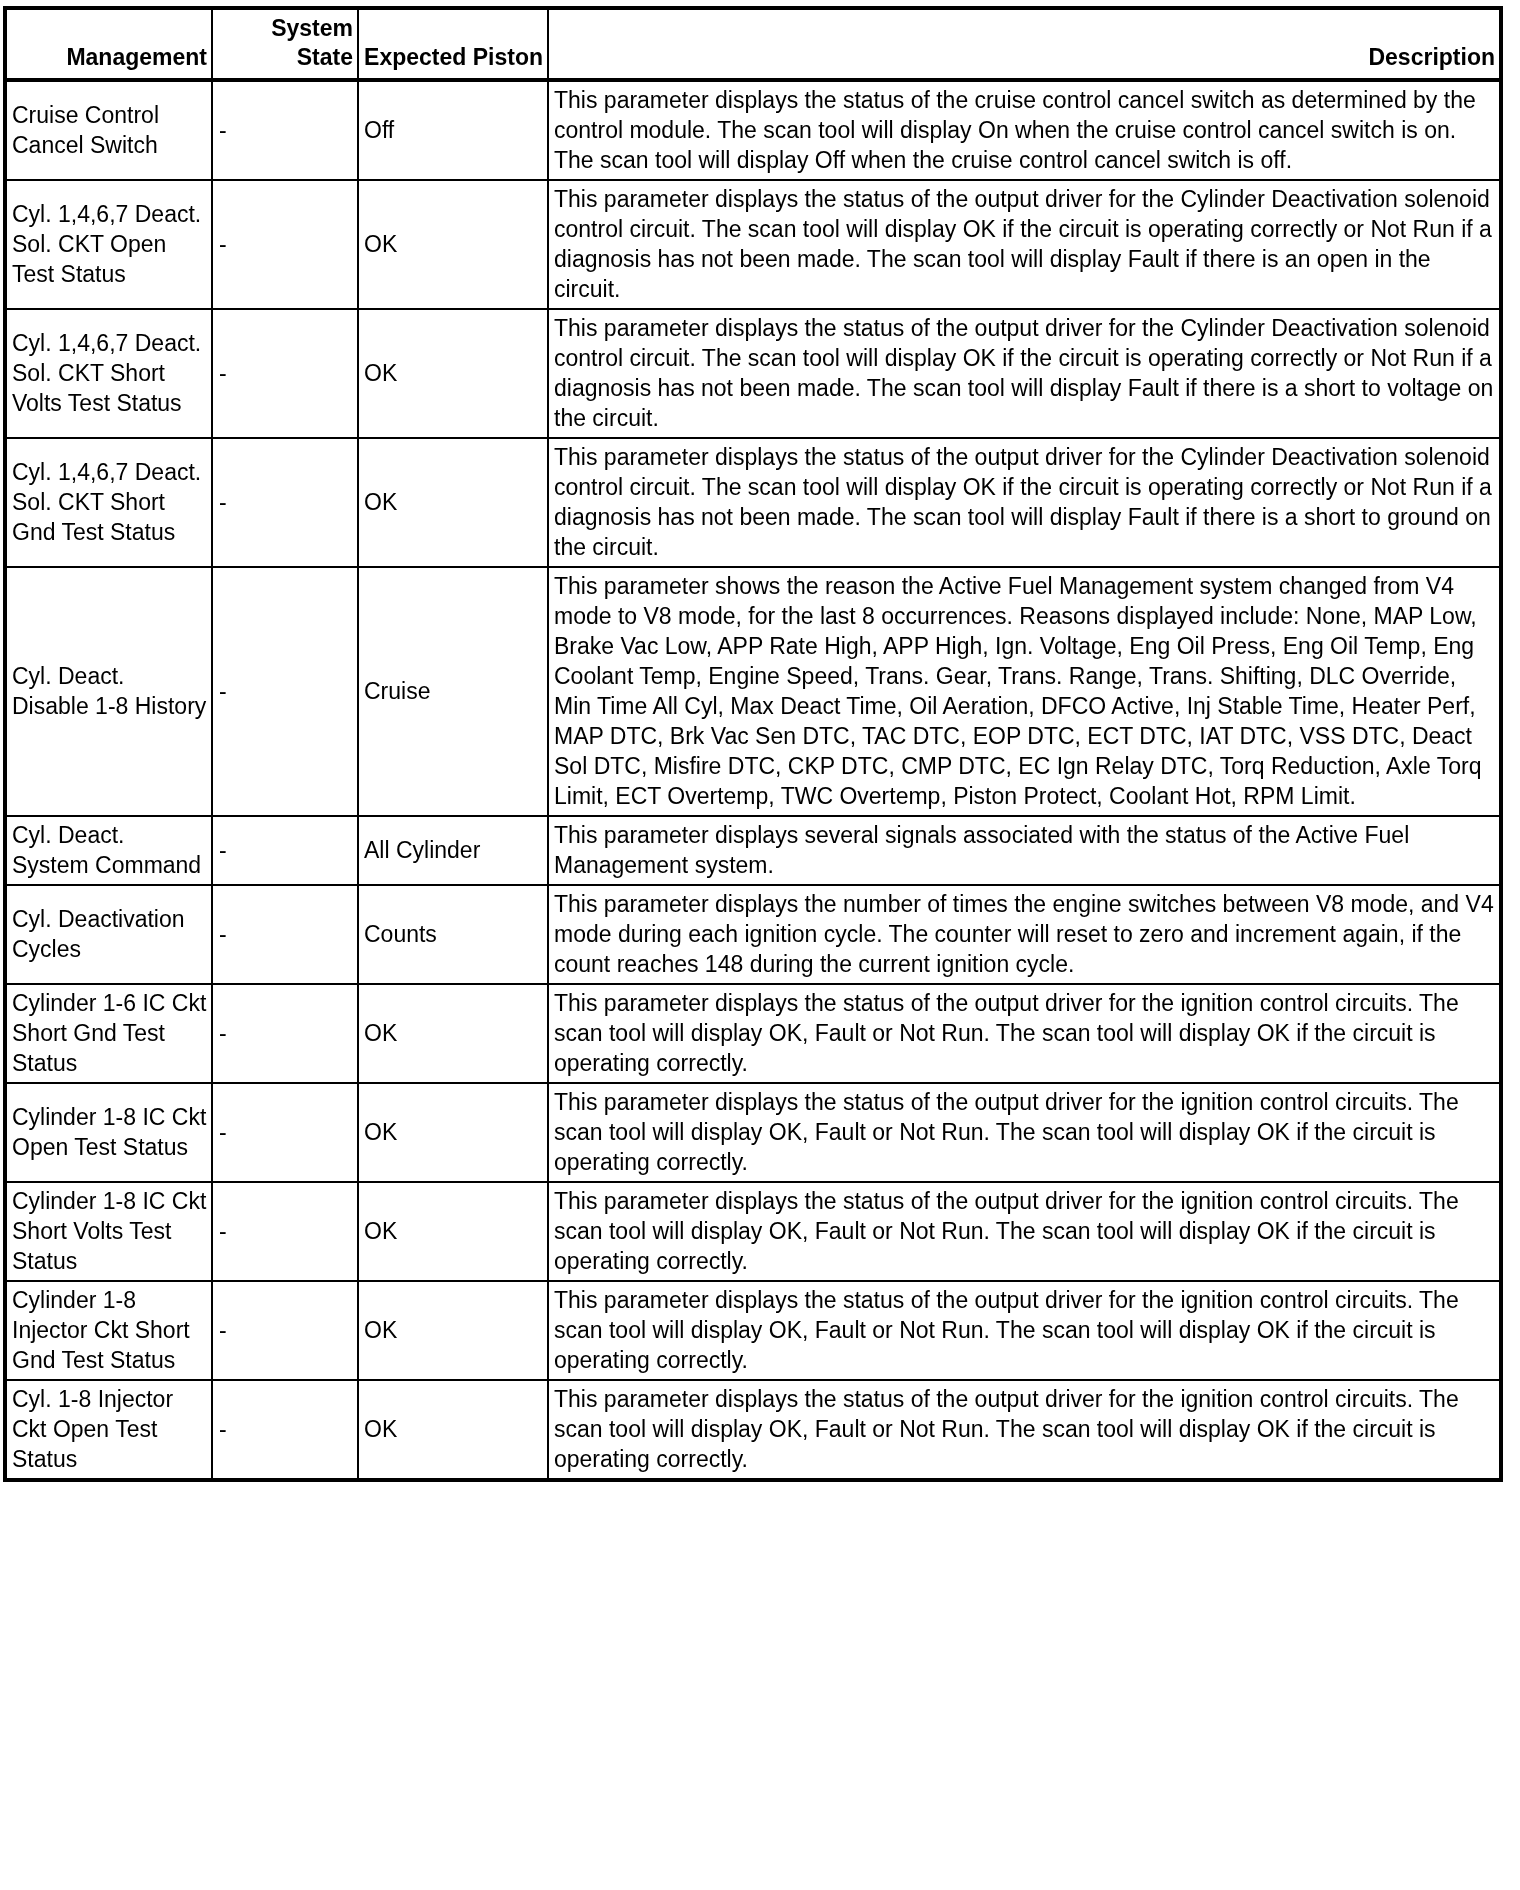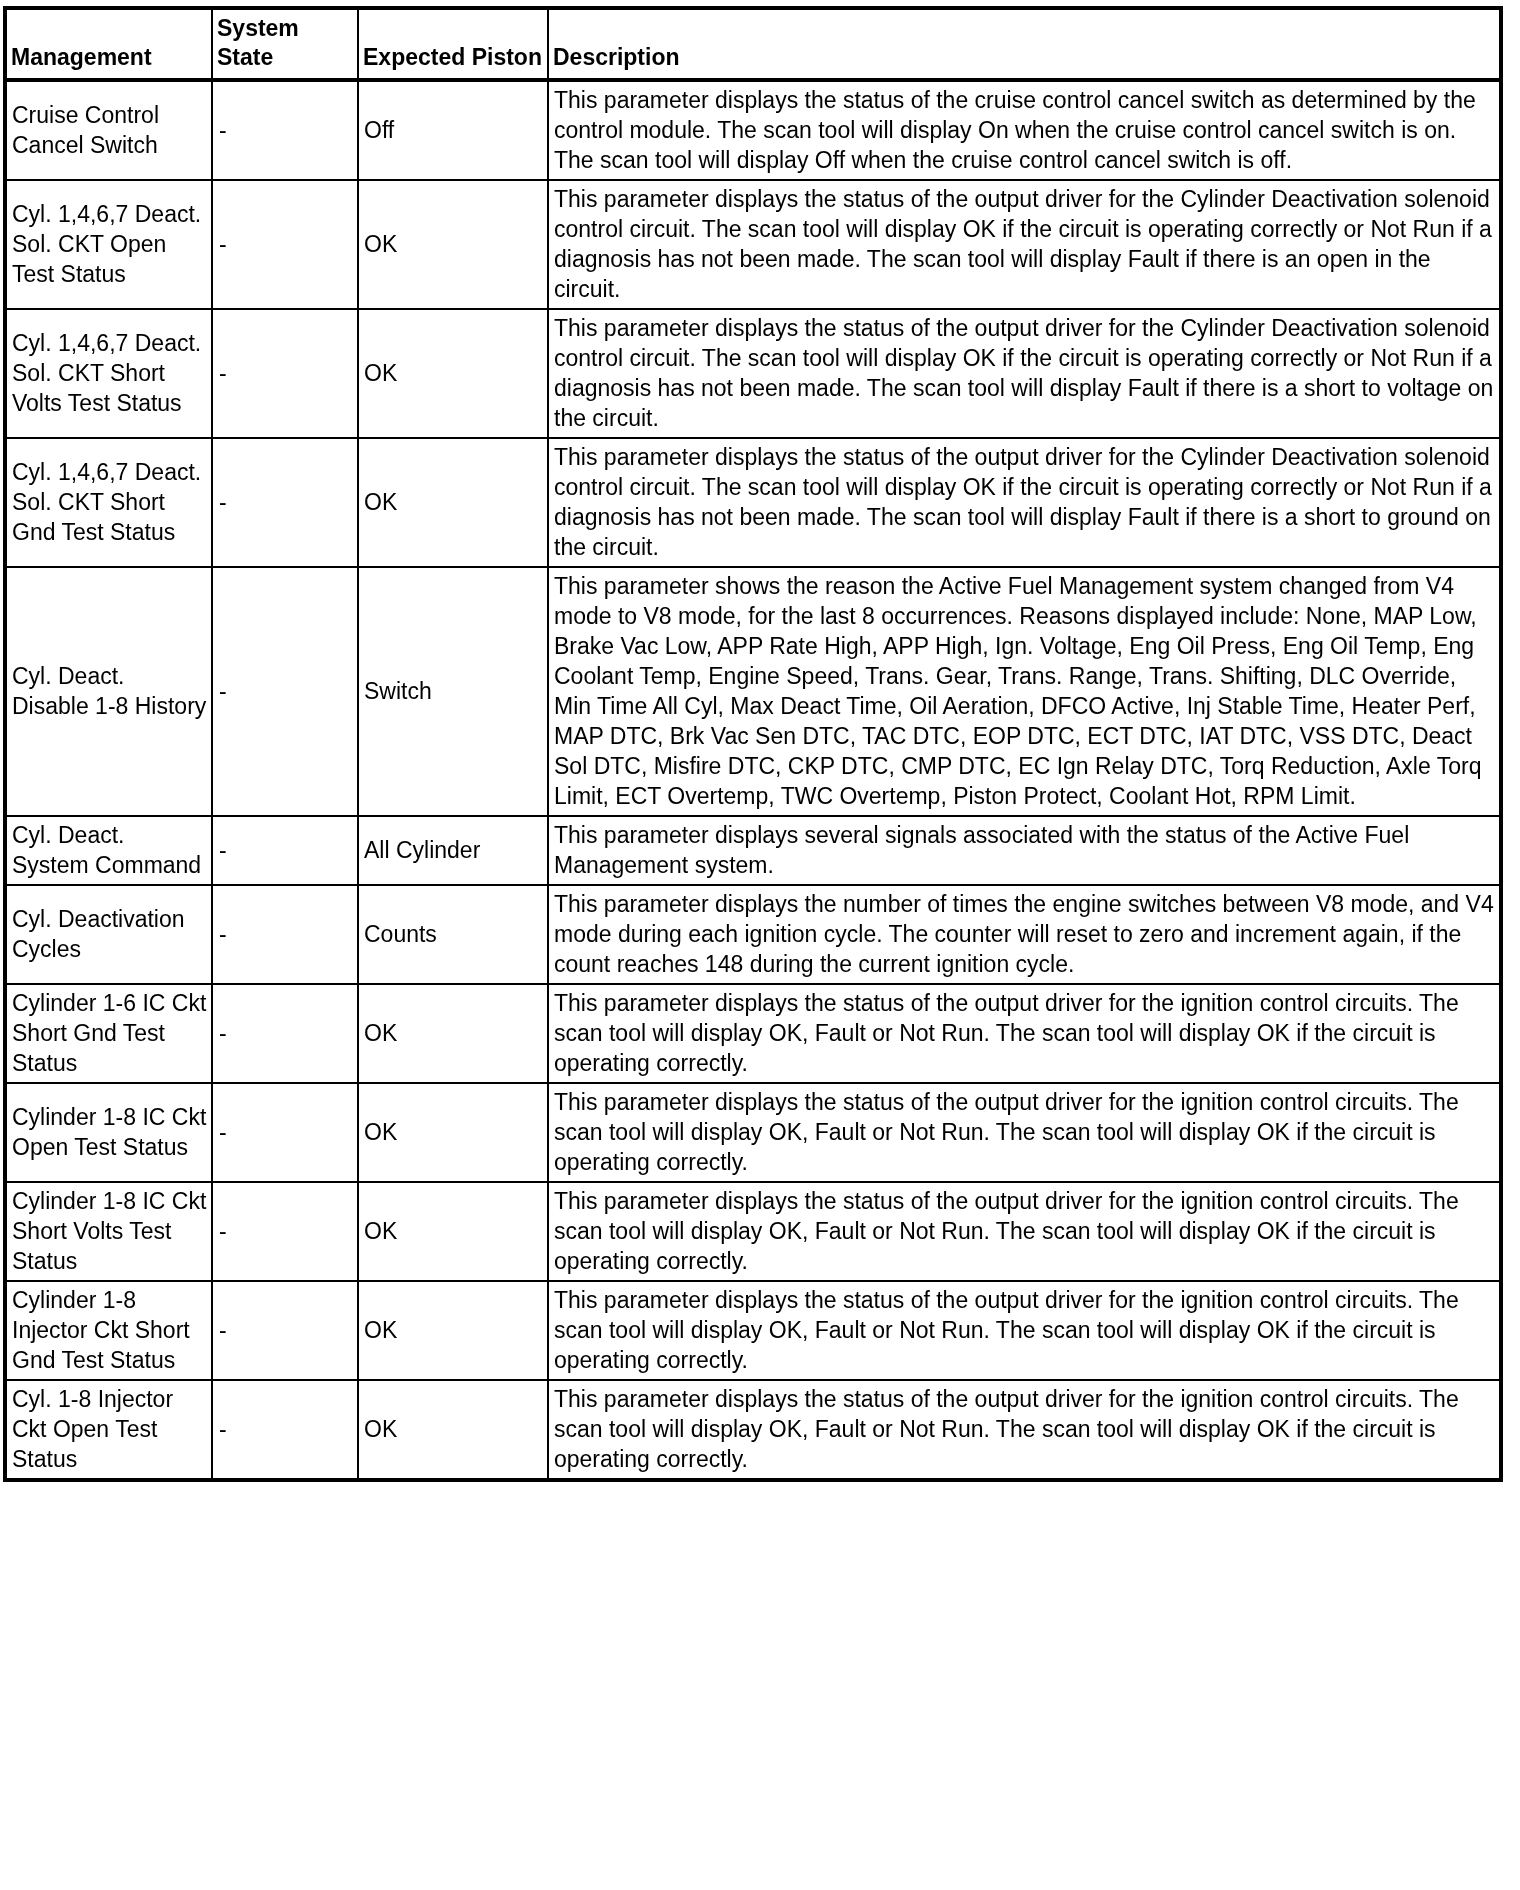--- a/index.html
+++ b/index.html
@@ -12,21 +12,21 @@
     border: 4px solid #000;
     table-layout: fixed;
     font-size: 23px;
     line-height: 30px;
   }
   table.params col.c-param { width: 207px; }
   table.params col.c-state { width: 146px; }
   table.params col.c-exp   { width: 190px; }
   table.params col.c-desc  { width: auto; }
   th, td { border: 2px solid #000; vertical-align: middle; padding: 0 4px 0 5px; }
-  th { font-weight: bold; text-align: left; vertical-align: bottom; padding: 4px 4px 6px 4px; line-height: 29px; }
+  th { font-weight: bold; text-align: right; vertical-align: bottom; padding: 4px 4px 6px 4px; line-height: 29px; }
   thead tr { border-bottom: 4px solid #000; }
   thead th { border-bottom: 4px solid #000; }
   td { text-align: left; padding-top: 3px; padding-bottom: 4px; }
   td.state { padding-left: 6px; }
 </style>
 </head>
 <body>
 
 <table class="params">
   <colgroup>
@@ -65,21 +65,21 @@
     </tr>
     <tr>
       <td>Cyl. 1,4,6,7 Deact. Sol. CKT Short Gnd Test Status</td>
       <td class="state">-</td>
       <td>OK</td>
       <td>This parameter displays the status of the output driver for the Cylinder Deactivation solenoid control circuit. The scan tool will display OK if the circuit is operating correctly or Not Run if a diagnosis has not been made. The scan tool will display Fault if there is a short to ground on the circuit.</td>
     </tr>
     <tr>
       <td>Cyl. Deact. Disable 1-8 History</td>
       <td class="state">-</td>
-      <td>Switch</td>
+      <td>Cruise</td>
       <td>This parameter shows the reason the Active Fuel Management system changed from V4 mode to V8 mode, for the last 8 occurrences. Reasons displayed include: None, MAP Low, Brake Vac Low, APP Rate High, APP High, Ign. Voltage, Eng Oil Press, Eng Oil Temp, Eng Coolant Temp, Engine Speed, Trans. Gear, Trans. Range, Trans. Shifting, DLC Override, Min Time All Cyl, Max Deact Time, Oil Aeration, DFCO Active, Inj Stable Time, Heater Perf, MAP DTC, Brk Vac Sen DTC, TAC DTC, EOP DTC, ECT DTC, IAT DTC, VSS DTC, Deact Sol DTC, Misfire DTC, CKP DTC, CMP DTC, EC Ign Relay DTC, Torq Reduction, Axle Torq Limit, ECT Overtemp, TWC Overtemp, Piston Protect, Coolant Hot, RPM Limit.</td>
     </tr>
     <tr>
       <td>Cyl. Deact. System Command</td>
       <td class="state">-</td>
       <td>All Cylinder</td>
       <td>This parameter displays several signals associated with the status of the Active Fuel Management system.</td>
     </tr>
     <tr>
       <td>Cyl. Deactivation Cycles</td>

